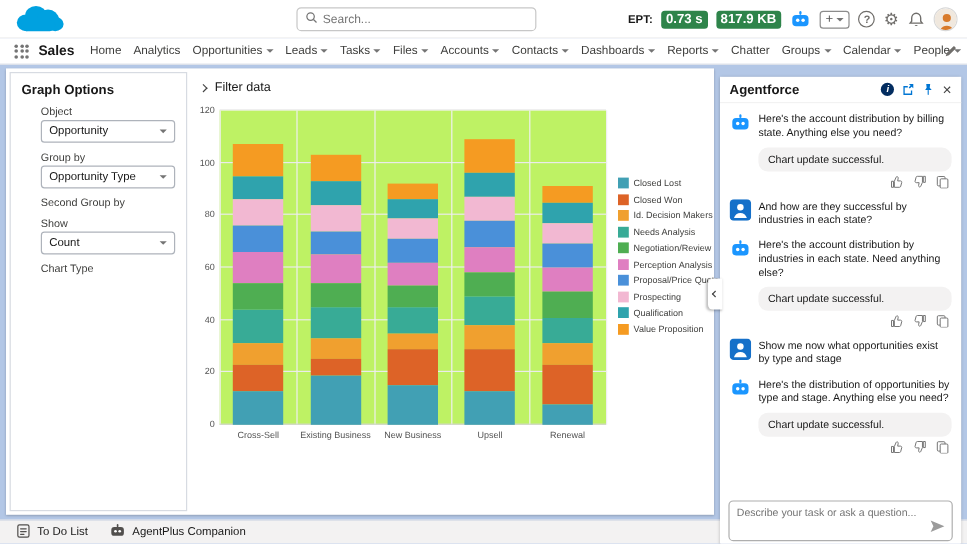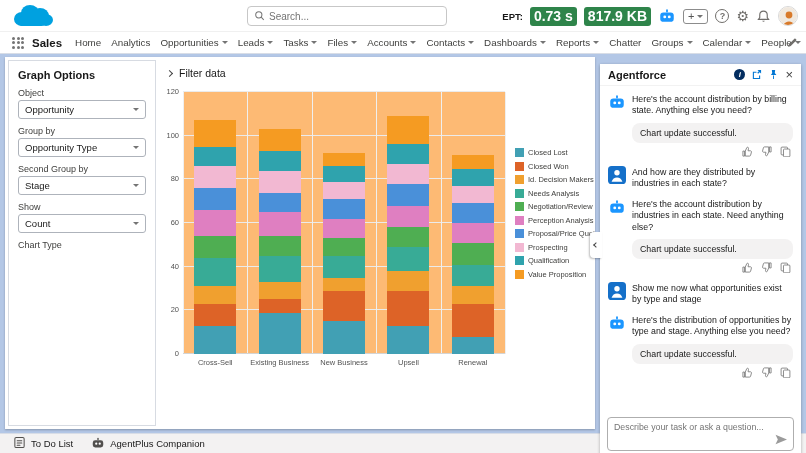--- a/index.html
+++ b/index.html
@@ -7,54 +7,54 @@
   body{font-family:"Liberation Sans","DejaVu Sans",sans-serif;background:#b3c7e6;position:relative;overflow:hidden;font-size:11px;color:#181818;}
 
   
   .topbar{position:absolute;top:0;left:0;width:806px;height:32px;background:#fff;z-index:3;border-bottom:1px solid #f0f0f0;}
   .logo{position:absolute;left:10px;top:3px;}
   .search-box{position:absolute;left:247px;top:6px;width:200px;height:20px;border:1px solid #c7c7c7;border-radius:4px;background:#fff;display:flex;align-items:center;padding:0 6px;gap:4px;}
   .search-box input{border:none;outline:none;flex:1;font-size:10px;font-family:inherit;color:#181818;min-width:0;background:transparent;}
   .search-box input::placeholder{color:#747474;}
   .top-right{position:absolute;right:8px;top:0;height:32px;display:flex;align-items:center;gap:7px;}
   .ept-label{font-size:9.5px;font-weight:bold;color:#181818;}
-  .badge{background:#2e844a;color:#fff;font-size:14px;font-weight:bold;padding:1.5px 4px;border-radius:3px;white-space:nowrap;}
+  .badge{background:#2e844a;color:#fff;font-size:11px;font-weight:bold;padding:1.5px 4px;border-radius:3px;white-space:nowrap;}
   .tr-icon{display:flex;align-items:center;justify-content:center;cursor:pointer;}
   .quick-add{display:flex;align-items:center;border:1px solid #8c8c8c;border-radius:3px;height:15px;padding:0 4px;gap:3px;font-size:11px;color:#555;cursor:pointer;}
   .help-circle{width:14px;height:14px;border:1.5px solid #706e6b;border-radius:50%;font-size:9px;font-weight:bold;display:flex;align-items:center;justify-content:center;color:#706e6b;cursor:pointer;}
   .gear{font-size:14px;color:#706e6b;line-height:1;cursor:pointer;}
   .avatar{width:20px;height:20px;border-radius:50%;overflow:hidden;cursor:pointer;border:1px solid #d8d8d8;}
   .caret{width:0;height:0;border-left:3px solid transparent;border-right:3px solid transparent;border-top:3.5px solid #747474;display:inline-block;}
 
   
   .navbar{position:absolute;top:32px;left:0;width:806px;height:22px;background:#fff;border-bottom:1px solid #d8dde6;display:flex;align-items:center;z-index:3;padding-left:12px;}
   .waffle{display:grid;grid-template-columns:repeat(3,3px);grid-template-rows:repeat(3,3px);gap:1.5px;margin-right:8px;cursor:pointer;}
   .waffle i{background:#747474;border-radius:50%;}
   .app-name{font-weight:bold;font-size:11.5px;margin-right:8px;white-space:nowrap;}
   .tabs{display:flex;align-items:center;height:100%;flex:1;overflow:hidden;}
   .tab{display:flex;align-items:center;gap:3px;padding:0 5px;font-size:9.8px;color:#3e3e3c;cursor:pointer;height:100%;white-space:nowrap;}
   .nav-edit{position:absolute;right:8px;top:5px;cursor:pointer;}
 
   
   .board-card{position:absolute;left:5px;top:57px;width:590px;height:372px;background:#fff;box-shadow:0 1px 2px rgba(0,0,0,.25);}
   .graph-options{position:absolute;left:3px;top:3px;width:148px;height:366px;border:1px solid #d7dbe2;padding:8px 9px;background:#fff;}
   .go-title{font-size:11px;font-weight:bold;margin-bottom:7px;}
-  .go-field{margin-bottom:7px;}
+  .go-field{margin-bottom:7px;margin-left:16px;}
   .go-label{font-size:9px;color:#3e3e3c;margin-bottom:2px;}
   .select-box{height:19px;border:1px solid #aeb3bb;border-radius:3px;display:flex;align-items:center;justify-content:space-between;padding:0 6px;font-size:9.5px;color:#181818;background:#fff;cursor:pointer;}
 
   .chart-zone{position:absolute;left:158px;top:3px;right:4px;bottom:3px;}
   .filter-row{display:flex;align-items:center;gap:7px;margin:7px 0 0 4px;font-size:10.5px;color:#181818;cursor:pointer;}
   .chev{width:5px;height:5px;border-right:1.4px solid #444;border-bottom:1.4px solid #444;display:inline-block;}
   .chev-right{transform:rotate(-45deg);}
   .chev-left{transform:rotate(135deg);}
   .chart-wrap{position:absolute;left:0;top:32px;display:flex;}
   .yaxis{position:relative;width:20px;height:262px;}
   .yaxis span{position:absolute;right:4px;font-size:7.5px;color:#535353;}
-  .plot{position:relative;width:322px;height:262px;background:#fdba74;}
+  .plot{position:relative;width:322px;height:262px;background:#bef264;}
   .gridline{position:absolute;left:0;right:0;height:1px;background:#ebebeb;}
   .vline{position:absolute;top:0;bottom:0;width:1px;background:#efefef;}
   .baseline{position:absolute;left:0;right:0;bottom:0;height:1px;background:#d4d4d4;}
   .cols{position:absolute;top:0;left:0;right:0;bottom:0;display:flex;}
   .col{flex:1;position:relative;}
   .bar{position:absolute;left:50%;transform:translateX(-50%);bottom:0;width:42px;display:flex;flex-direction:column-reverse;}
   .seg{width:100%;}
   .xlabel{position:absolute;top:266px;width:100%;text-align:center;font-size:7.5px;color:#535353;}
   .legend{margin-left:10px;padding-top:56px;}
   .legend-item{display:flex;align-items:center;gap:4px;margin-bottom:4.5px;cursor:pointer;}
@@ -233,24 +233,20 @@
         </div>
         <div class="go-field">
           <div class="go-label">Group by</div>
           <div class="select-box">
             <span>Opportunity Type</span>
             <span class="caret"></span>
           </div>
         </div>
         <div class="go-field">
           <div class="go-label">Second Group by</div>
-          <div class="select-box">
-            <span>Stage</span>
-            <span class="caret"></span>
-          </div>
         </div>
         <div class="go-field">
           <div class="go-label">Show</div>
           <div class="select-box">
             <span>Count</span>
             <span class="caret"></span>
           </div>
         </div>
         <div class="go-field">
           <div class="go-label">Chart Type</div>
@@ -461,21 +457,21 @@
             <rect x="3.8" y="3.3" width="7" height="8.5" rx="1" fill="#fff" stroke="currentColor" stroke-width="0.9"></rect>
           </svg>
         </span>
       </div>
       <div class="msg">
         <div class="msg-avatar"><svg viewBox="0 0 20 20" width="18" height="18">
             <rect width="20" height="20" rx="4" fill="#1570c9"></rect>
             <circle cx="10" cy="7.5" r="3" fill="#fff"></circle>
             <path d="M4 17.5c.9-3.2 3.2-4.8 6-4.8s5.1 1.6 6 4.8z" fill="#fff"></path>
           </svg></div>
-        <div class="msg-text">And how are they distributed by industries in each state?</div>
+        <div class="msg-text">And how are they successful by industries in each state?</div>
       </div>
       <div class="msg">
         <div class="msg-avatar"><svg viewBox="0 0 20 20" width="18" height="18">
             <rect x="2.5" y="6" width="15" height="10.5" rx="3.5" fill="#1b96ff"></rect>
             <rect x="9" y="2.5" width="2" height="3.5" rx="1" fill="#1b96ff"></rect>
             <circle cx="7.5" cy="11" r="1.6" fill="#fff"></circle>
             <circle cx="12.5" cy="11" r="1.6" fill="#fff"></circle>
           </svg></div>
         <div class="msg-text">Here's the account distribution by industries in each state. Need anything else?</div>
       </div>

